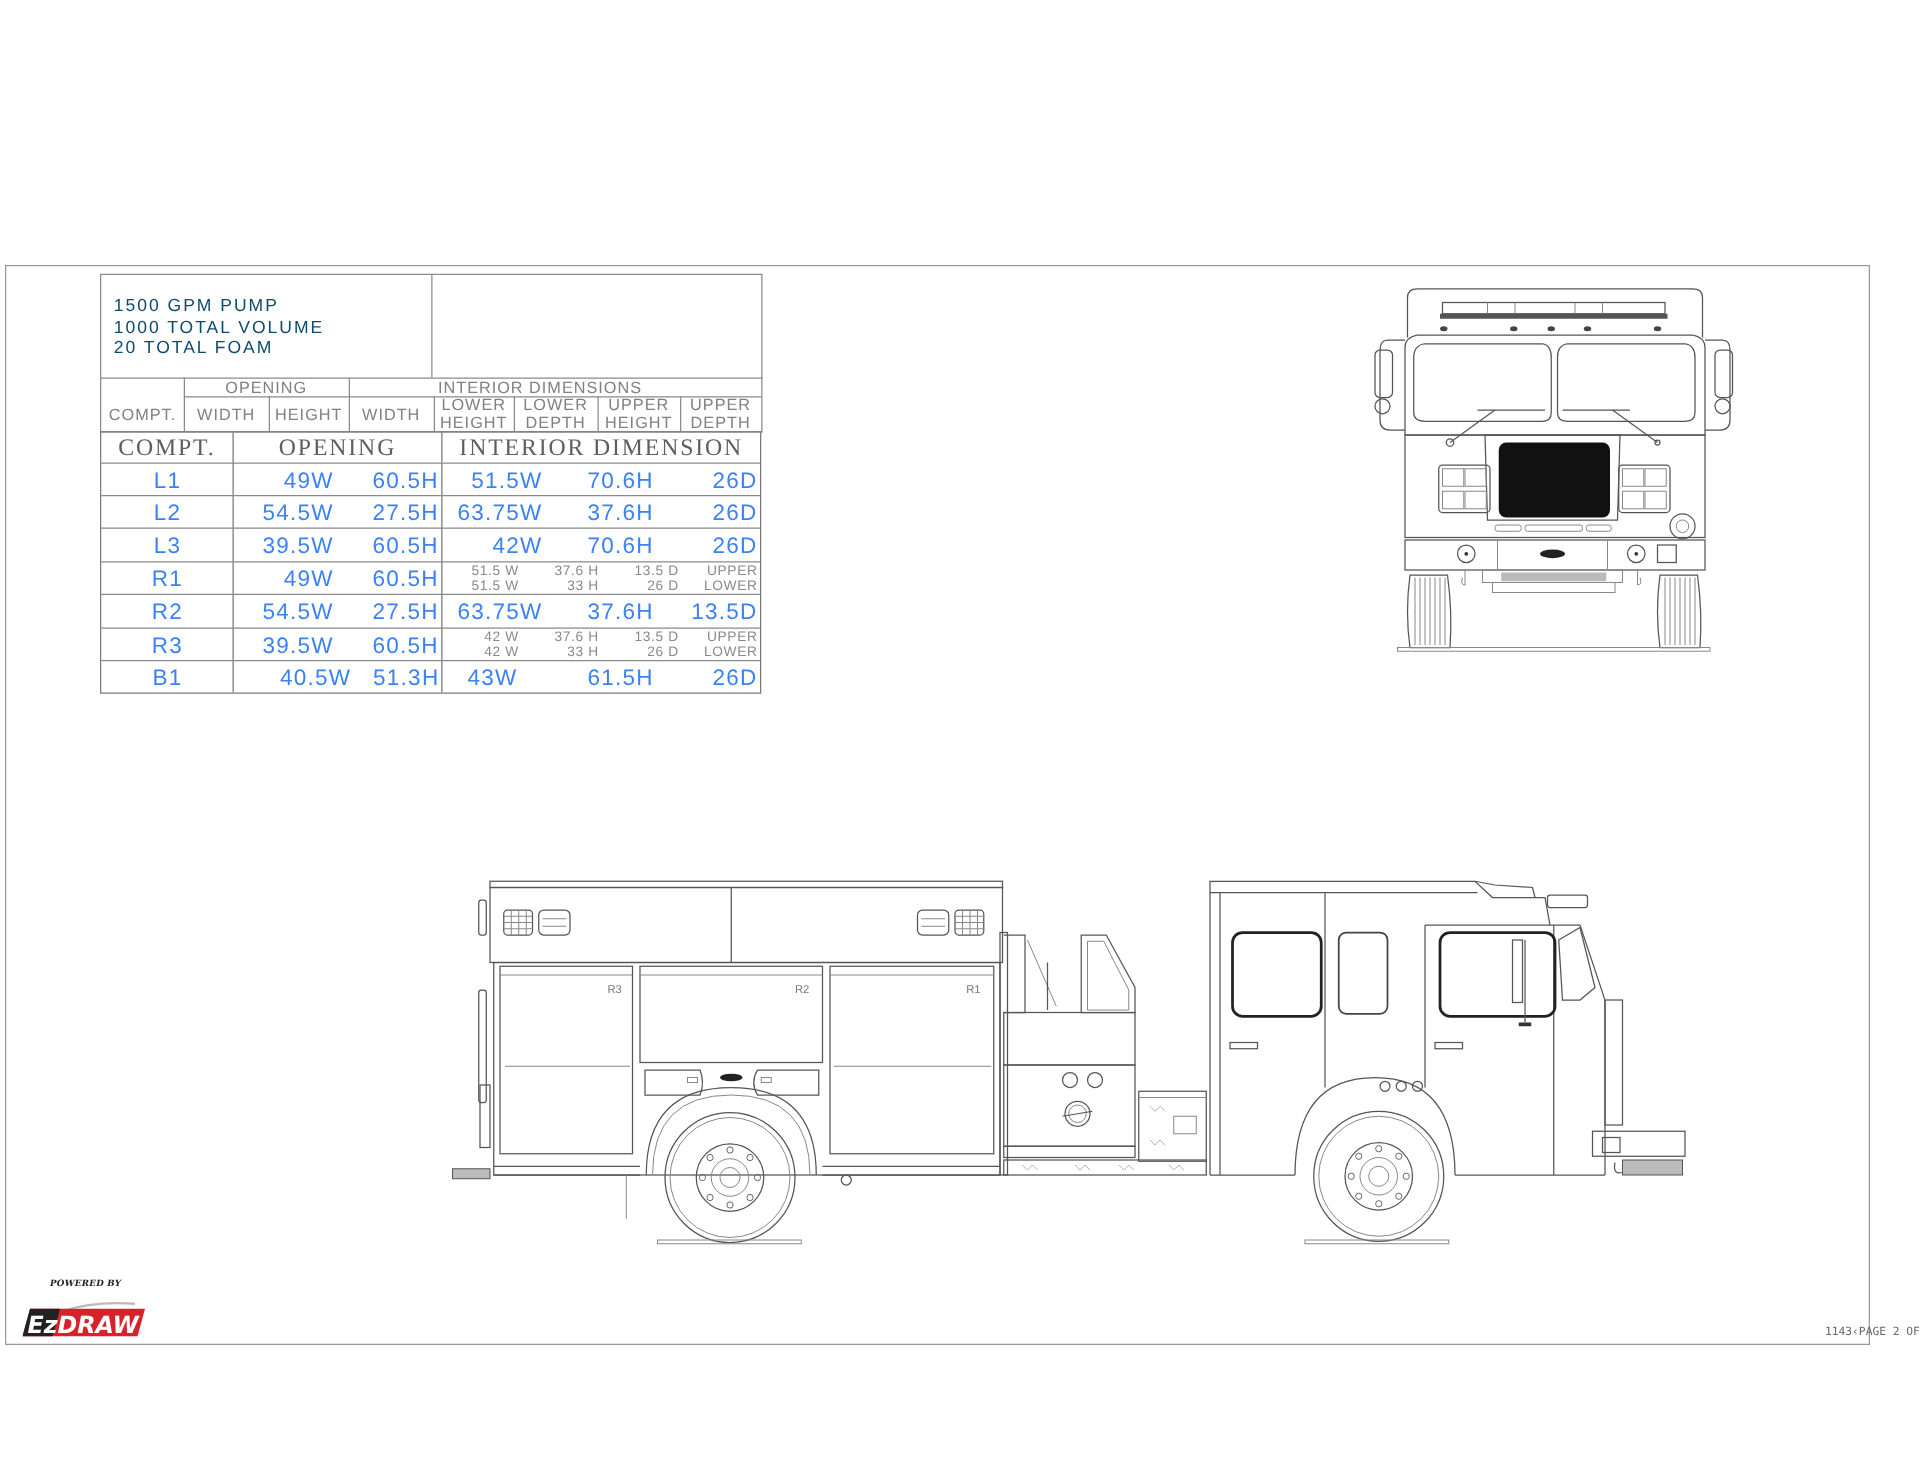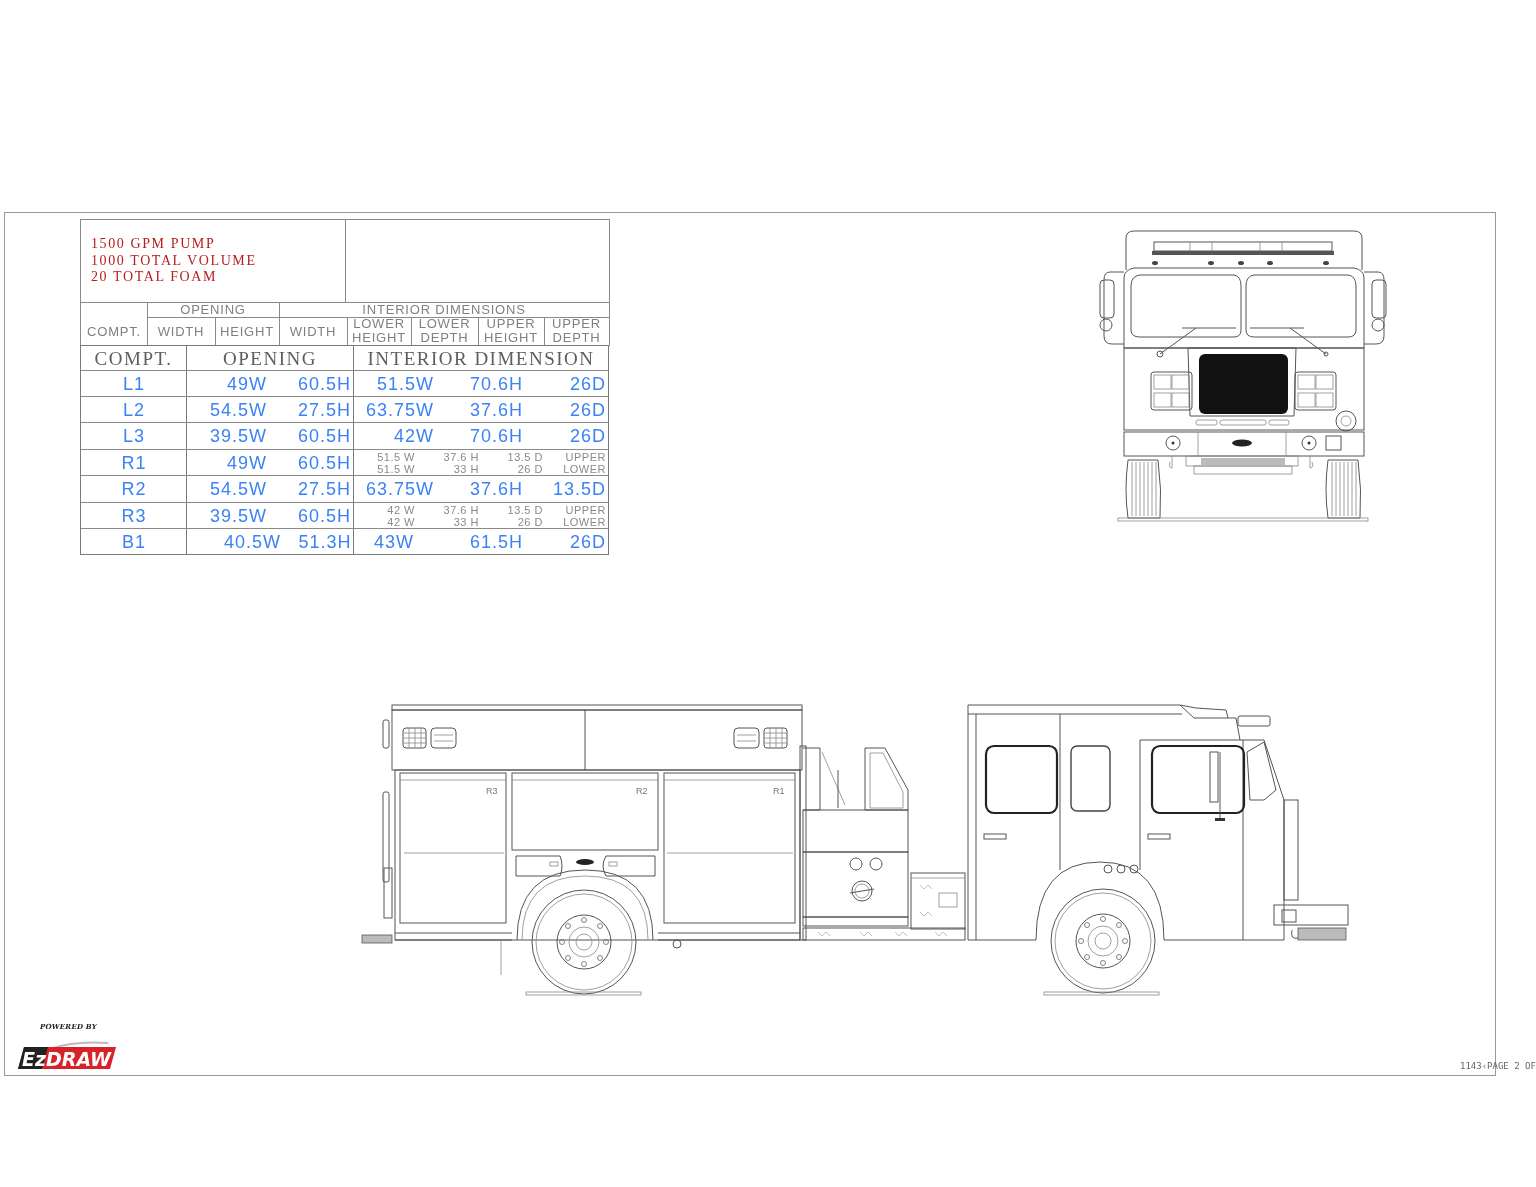--- a/index.html
+++ b/index.html
@@ -2,21 +2,21 @@
 <html><head>
 <meta charset="utf-8">
 <style>
   html, body { margin: 0; padding: 0; background: #ffffff; }
   body { width: 1536px; height: 1187px; position: relative; overflow: hidden; font-family: "DejaVu Sans", sans-serif; color: #6a6a6a; }
   .frame { position: absolute; left: 4px; top: 212px; width: 1492px; height: 864px; border: 1px solid #9a9a9a; box-sizing: border-box; }
 
   
   .spec-box { position: absolute; left: 80px; top: 219px; width: 530px; height: 84px; border: 1px solid #8a8a8a; box-sizing: border-box; }
   .spec-left { position: absolute; left: 0; top: 0; width: 265px; height: 82px; border-right: 1px solid #8a8a8a; box-sizing: border-box; padding: 16px 0 0 10px; }
-  .spec-line { font-family: Liberation Serif, serif; font-size: 14px; letter-spacing: 1.6px; line-height: 16.5px; color: #b91c1c; white-space: nowrap; }
+  .spec-line { font-family: Liberation Sans, sans-serif; font-size: 14px; letter-spacing: 1.6px; line-height: 16.5px; color: #0c4a6e; white-space: nowrap; }
   .hose-col { position: absolute; left: 265px; top: 0; width: 263px; height: 82px; }
   .hose-title { height: 16px; border-bottom: 1px solid #8a8a8a; text-align: center; font-size: 13px; letter-spacing: 2px; line-height: 16px; font-family: "Liberation Sans", sans-serif; color: #777; }
   .hose-line { height: 16px; border-bottom: 1px solid #8a8a8a; }
   .hose-line:last-child { border-bottom: none; }
 
   
   .hdr-table { position: absolute; left: 80px; top: 302px; width: 530px; height: 44px; border: 1px solid #8a8a8a; border-top: none; box-sizing: border-box; }
   .hcell { position: absolute; font-family: "Liberation Sans", sans-serif; font-size: 13px; color: #808080; text-align: center; letter-spacing: 0.8px; white-space: nowrap; overflow: hidden; }
   .vline { position: absolute; width: 1px; background: #8a8a8a; }
   .hline { position: absolute; height: 1px; background: #8a8a8a; }
@@ -56,21 +56,21 @@
   <div class="hline" style="left:66px; top:15px; width:462px;"></div>
   <div class="vline" style="left:66px; top:0; height:43px;"></div>
   <div class="vline" style="left:134px; top:15px; height:28px;"></div>
   <div class="vline" style="left:198px; top:0; height:43px;"></div>
   <div class="vline" style="left:266px; top:15px; height:28px;"></div>
   <div class="vline" style="left:330px; top:15px; height:28px;"></div>
   <div class="vline" style="left:397px; top:15px; height:28px;"></div>
   <div class="vline" style="left:463px; top:15px; height:28px;"></div>
 
   <div class="hcell" style="left:66px; top:0; width:132px; line-height:16px;">OPENING</div>
-  <div class="hcell" style="left:198px; top:0; width:330px; line-height:16px;">INTERIOR DIMENSIONS</div>
+  <div class="hcell" style="left:186px; top:0; width:330px; line-height:16px;">INTERIOR DIMENSIONS</div>
 
   <div class="hcell" style="left:0; top:16px; width:66px; line-height:27px;">COMPT.</div>
   <div class="hcell" style="left:66px; top:16px; width:68px; line-height:27px;">WIDTH</div>
   <div class="hcell" style="left:134px; top:16px; width:64px; line-height:27px;">HEIGHT</div>
   <div class="hcell" style="left:198px; top:16px; width:68px; line-height:27px;">WIDTH</div>
 
   <div class="hcell" style="left:266px; top:15px; width:64px; line-height:14px;">LOWER</div>
   <div class="hcell" style="left:266px; top:29px; width:64px; line-height:14px; height:13px;">HEIGHT</div>
   <div class="hcell" style="left:330px; top:15px; width:67px; line-height:14px;">LOWER</div>
   <div class="hcell" style="left:330px; top:29px; width:67px; line-height:14px; height:13px;">DEPTH</div>

